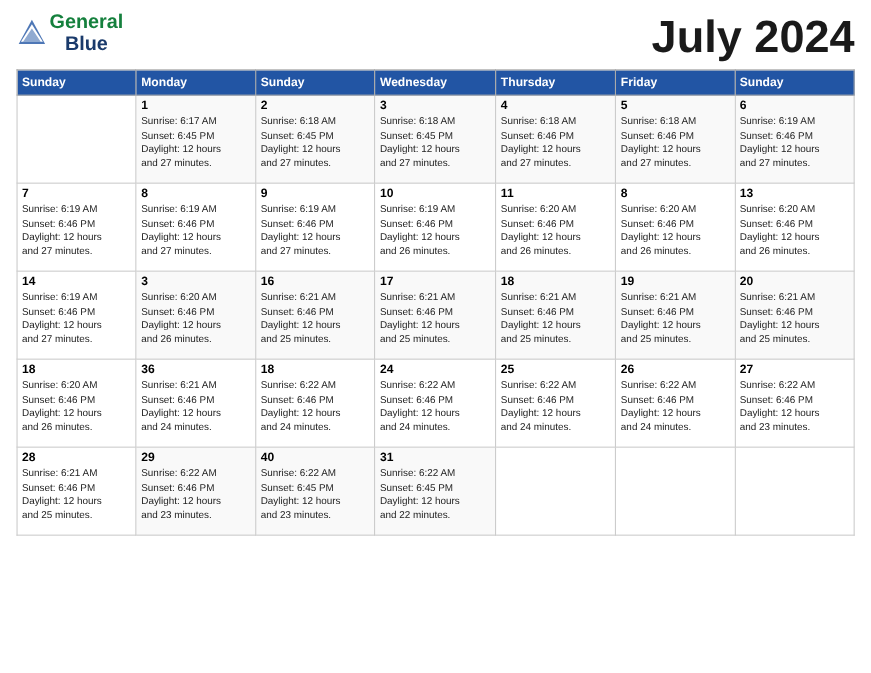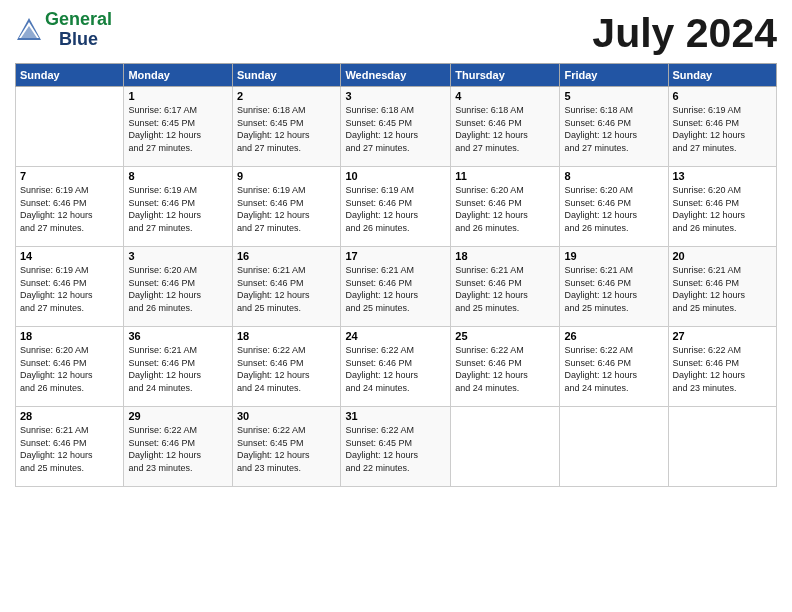--- a/index.html
+++ b/index.html
@@ -327,21 +327,21 @@
 and 25 minutes.</div>
           </td>
           <td>
             <span class="day-num">29</span>
             <div class="day-info" style="white-space: pre-line;">Sunrise: 6:22 AM
 Sunset: 6:46 PM
 Daylight: 12 hours
 and 23 minutes.</div>
           </td>
           <td>
-            <span class="day-num">30</span>
+            <span class="day-num">40</span>
             <div class="day-info" style="white-space: pre-line;">Sunrise: 6:22 AM
 Sunset: 6:45 PM
 Daylight: 12 hours
 and 23 minutes.</div>
           </td>
           <td>
             <span class="day-num">31</span>
             <div class="day-info" style="white-space: pre-line;">Sunrise: 6:22 AM
 Sunset: 6:45 PM
 Daylight: 12 hours

